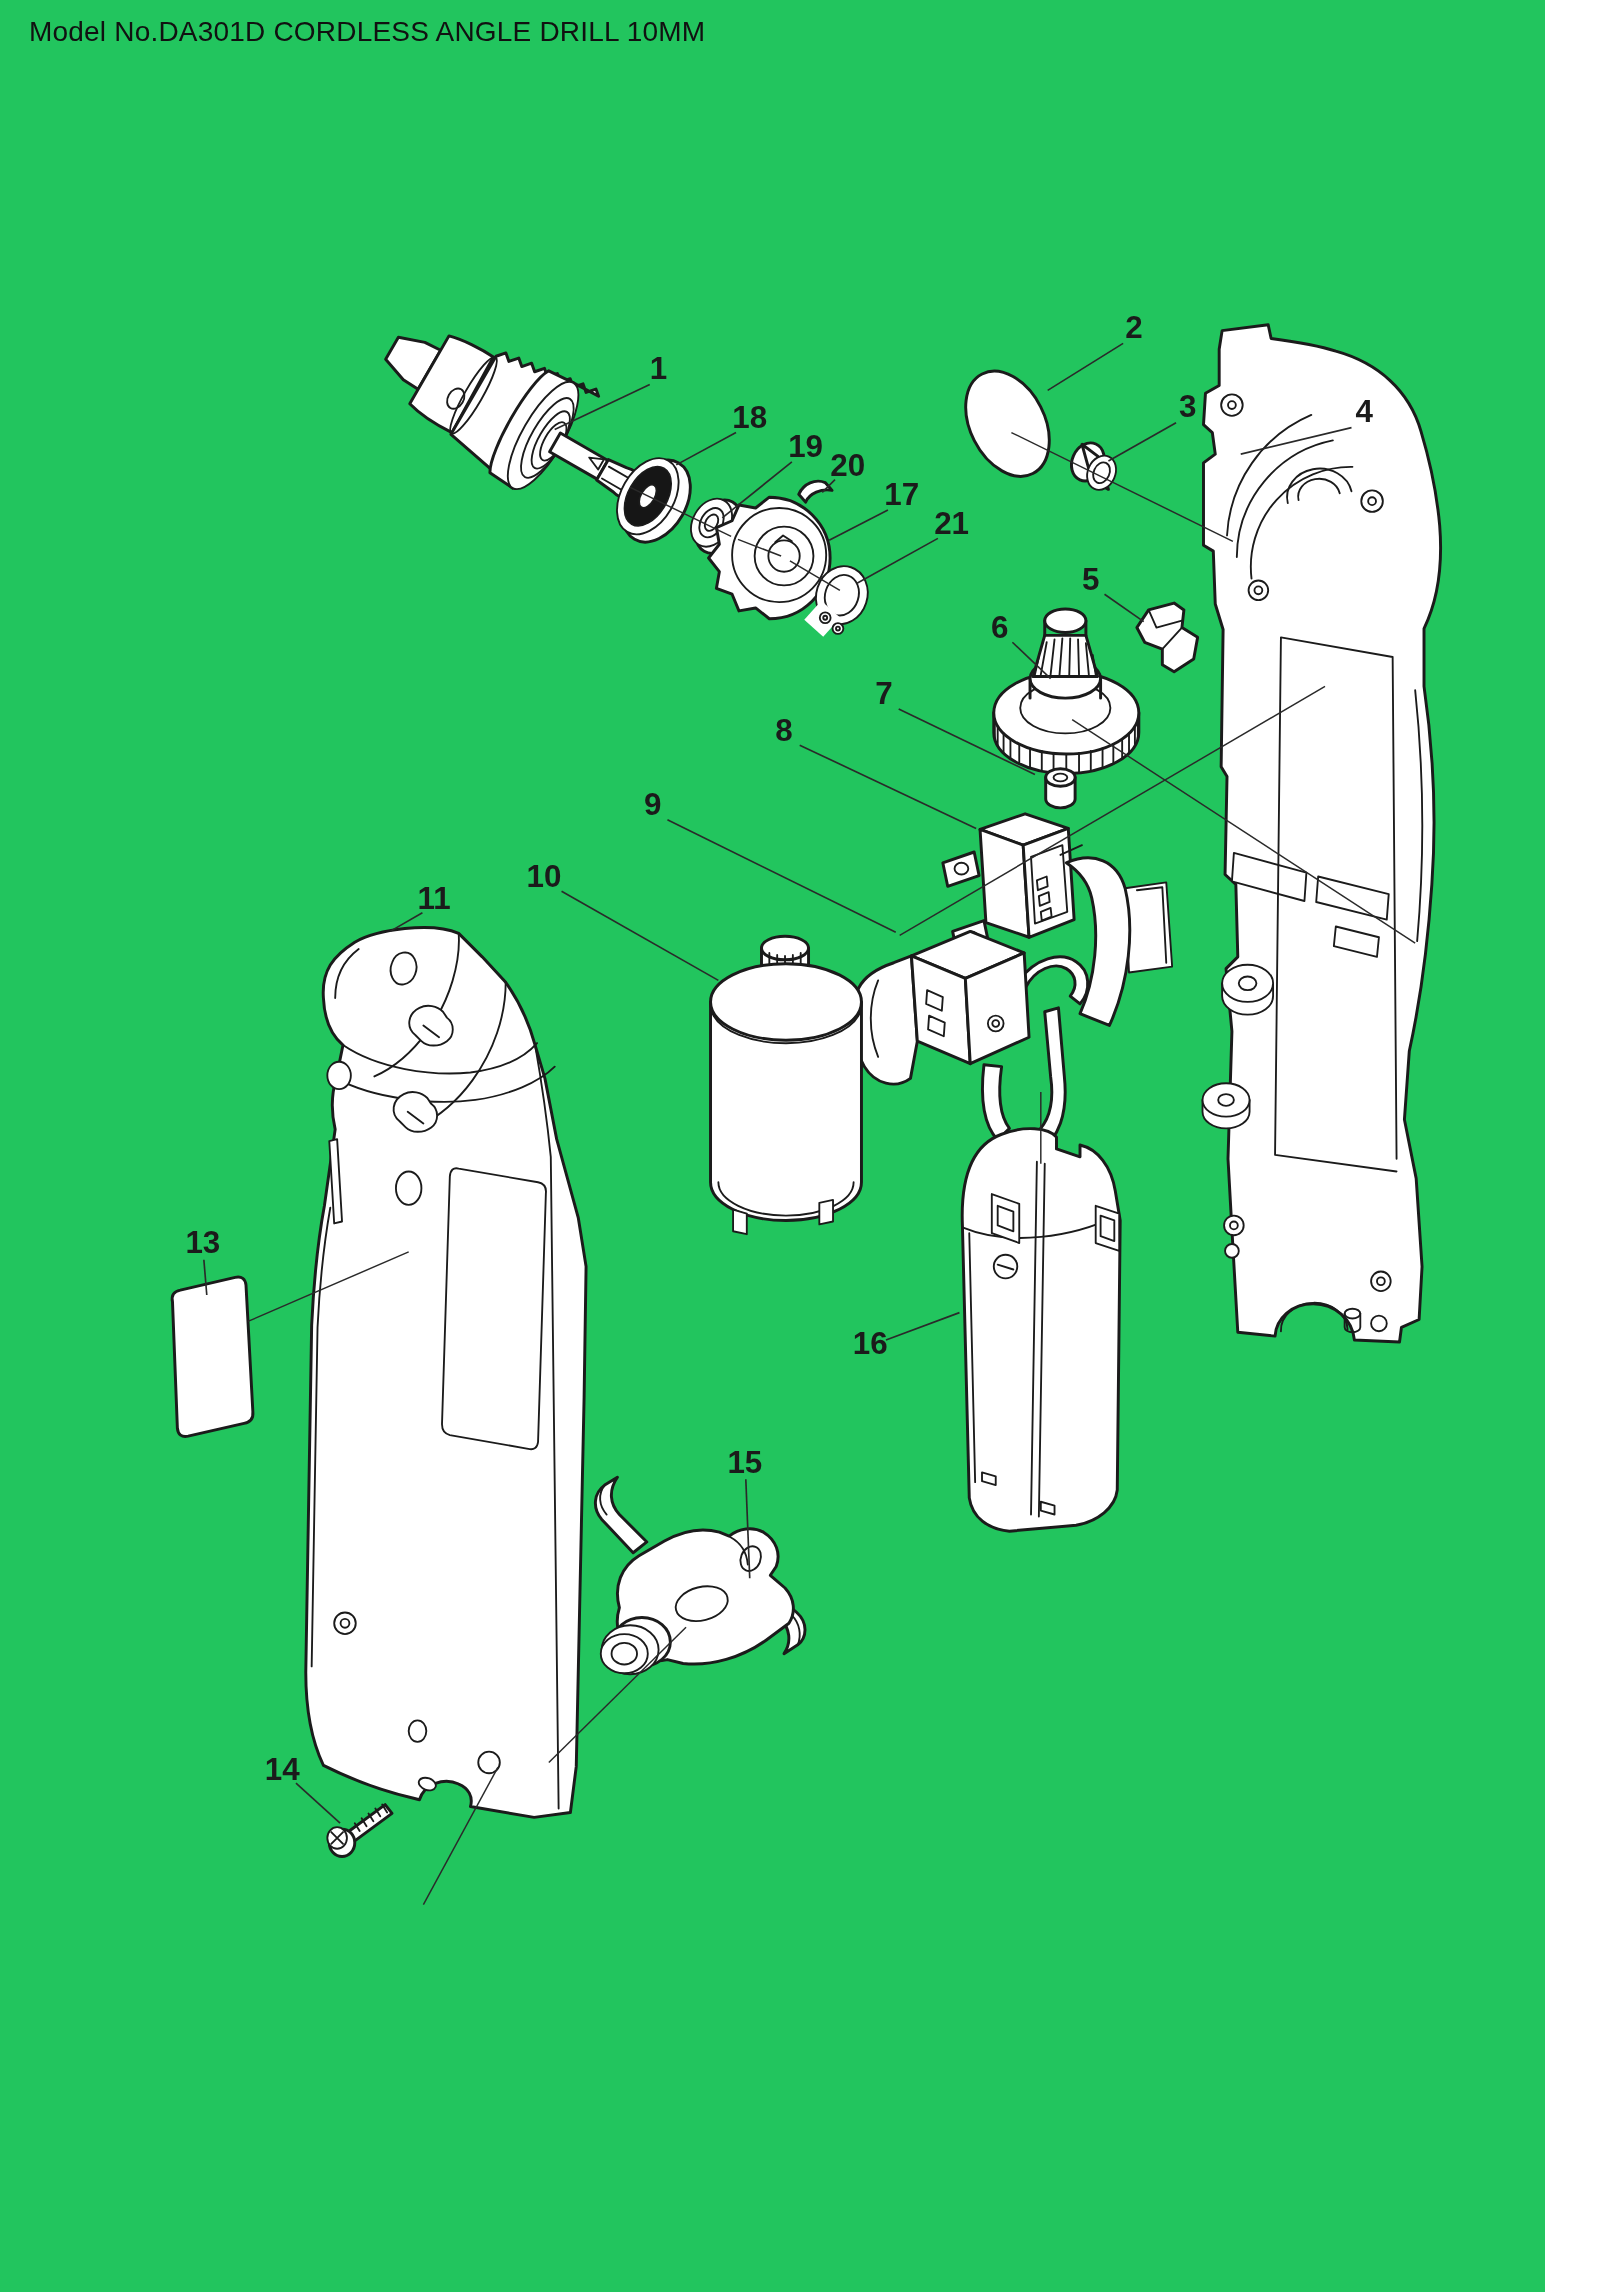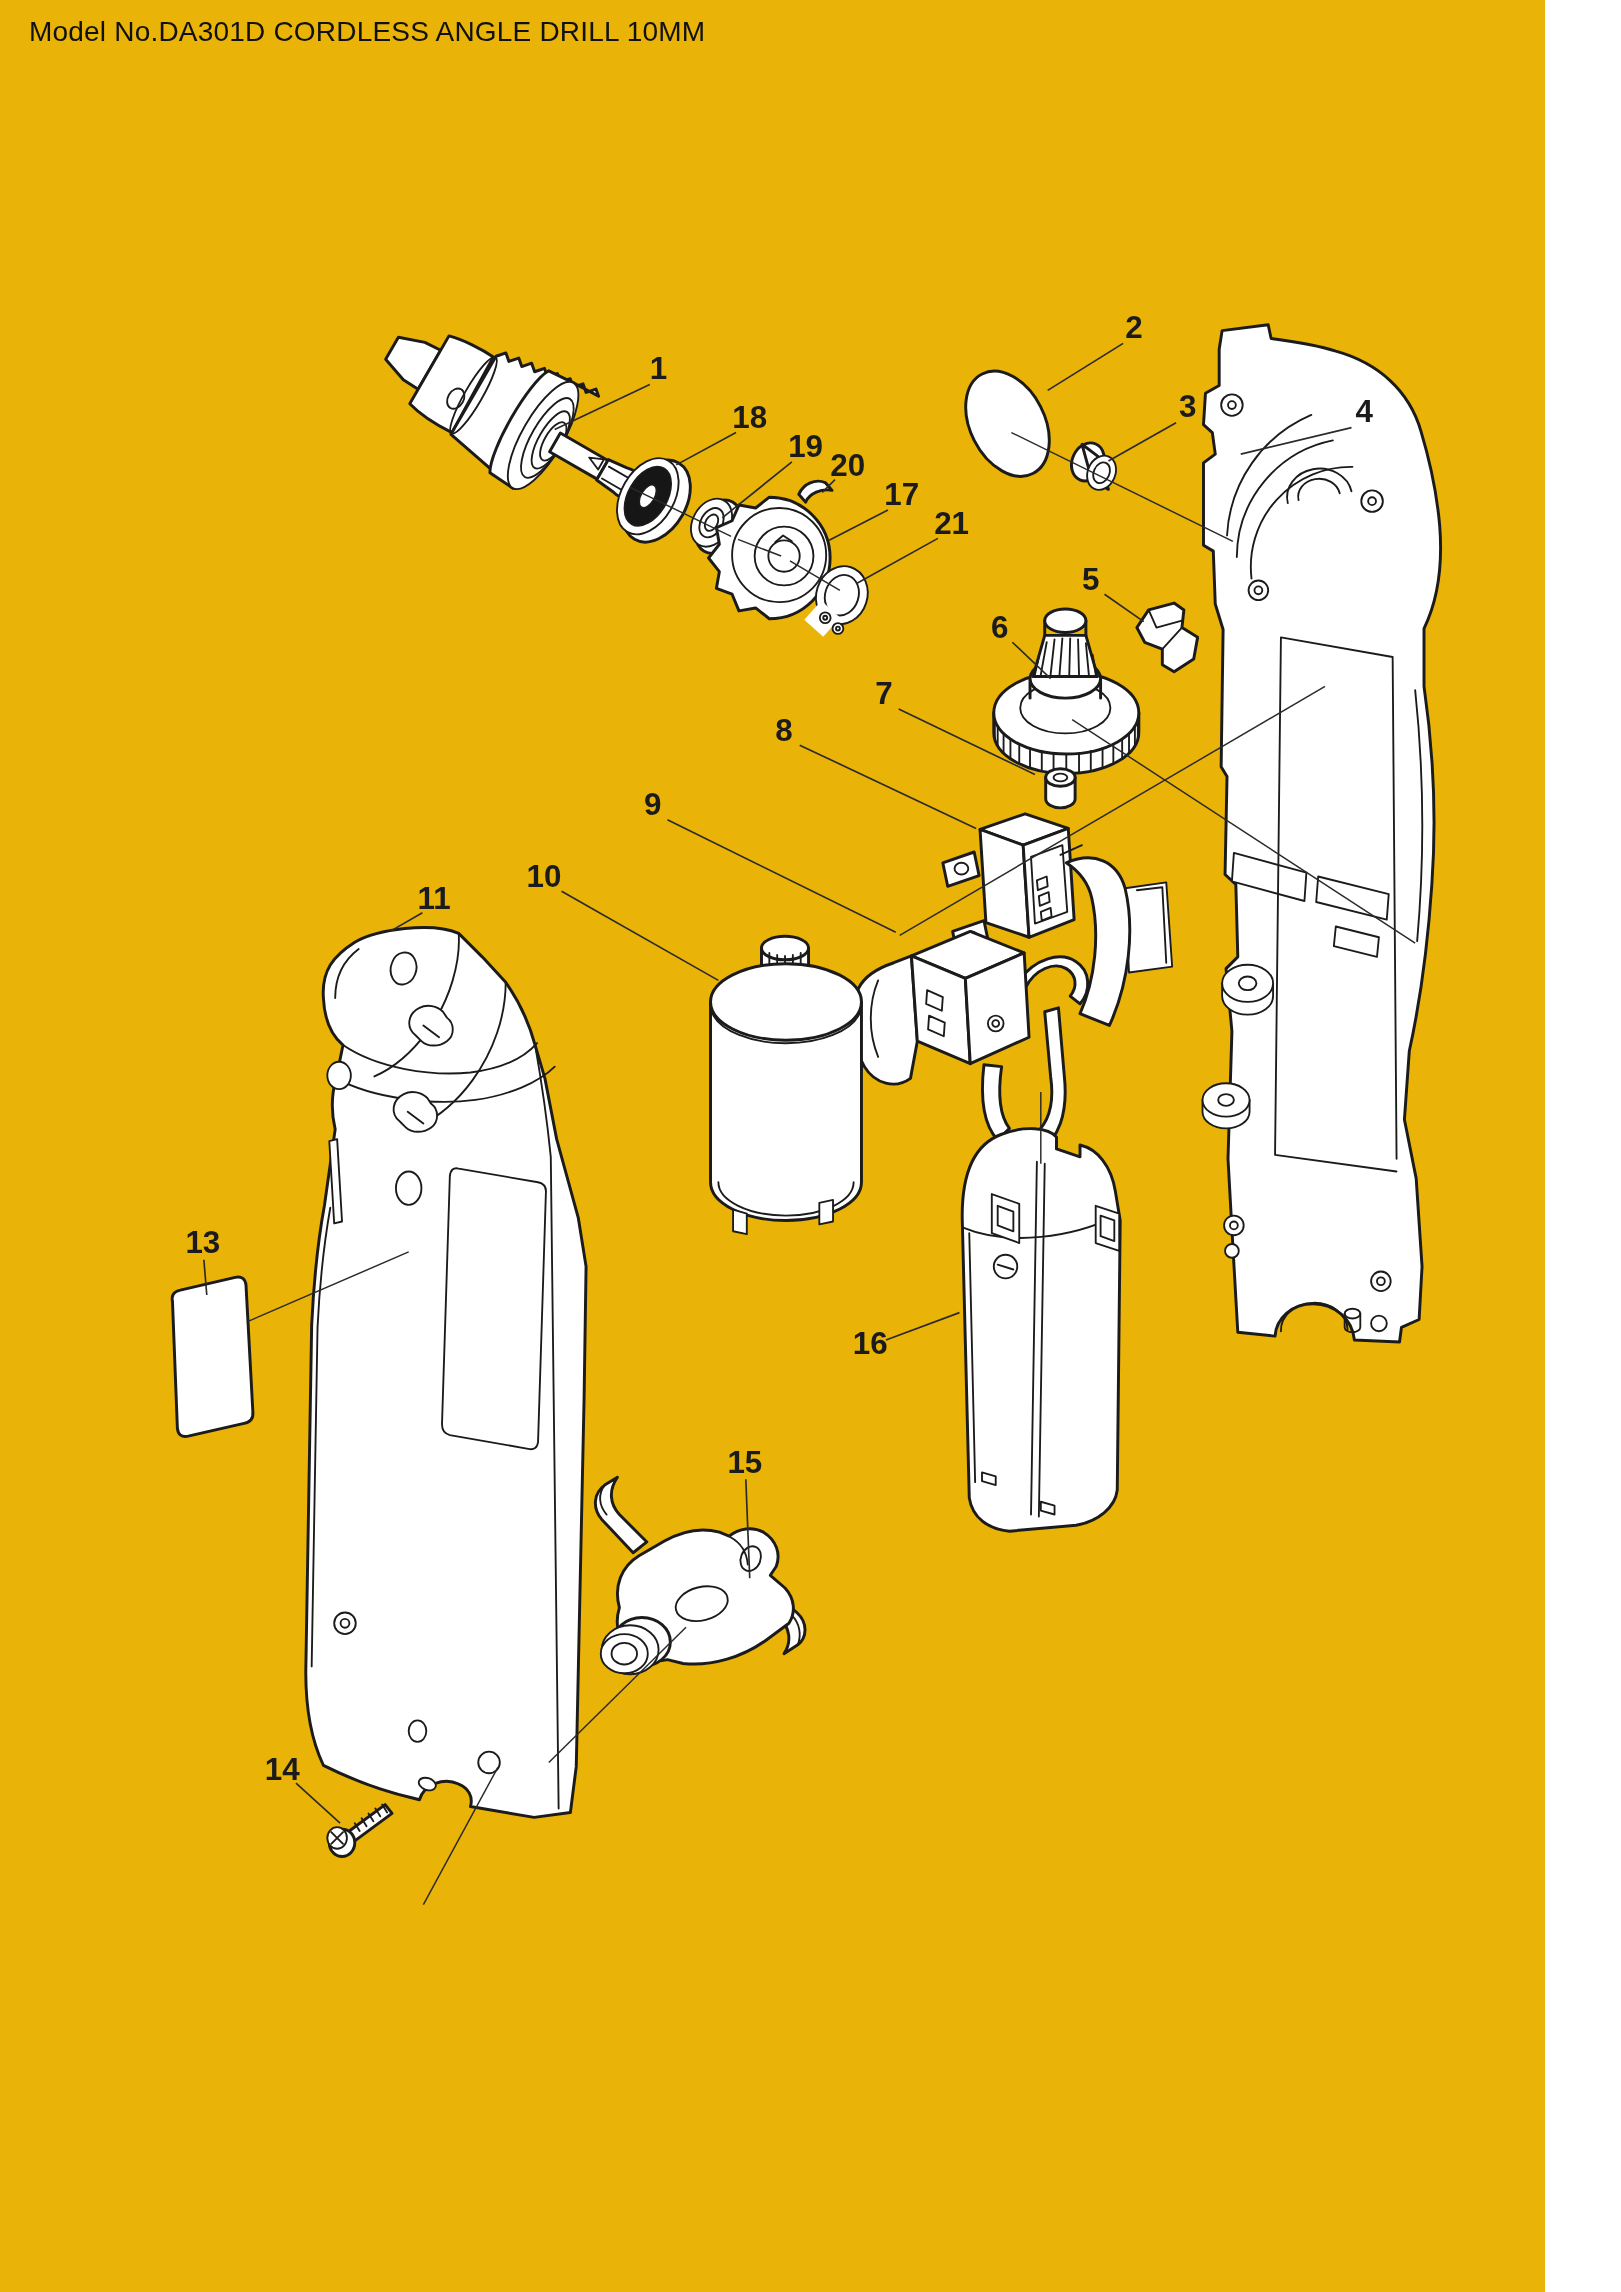--- a/index.html
+++ b/index.html
@@ -1,16 +1,16 @@
 <!DOCTYPE html>
 <html><head>
 <meta charset="utf-8">
 <style>
   html,body{margin:0;padding:0;background:#ffffff;}
-  .page{position:relative;width:1545px;height:2293px;background:#eab308;overflow:hidden;
+  .page{position:relative;width:1545px;height:2293px;background:#22c55e;overflow:hidden;
         font-family:"Liberation Sans", sans-serif;text-align:center;}
   .title{position:absolute;left:29px;top:15.7px;font-size:28px;color:#111;
          letter-spacing:0.2px;font-weight:400;white-space:nowrap;}
   svg.diagram{position:absolute;left:0;top:0;width:1621px;height:2293px;}
   
   .o  {fill:#ffffff;stroke:#1b1b1b;stroke-width:3;stroke-linejoin:round;stroke-linecap:round;}
   .d  {fill:none;stroke:#1b1b1b;stroke-width:1.9;stroke-linejoin:round;stroke-linecap:round;}
   .df {fill:#ffffff;stroke:#1b1b1b;stroke-width:1.9;stroke-linejoin:round;}
   .blk{fill:#161616;stroke:#1b1b1b;stroke-width:1.5;}
   .msk{fill:#ffffff;stroke:none;}

